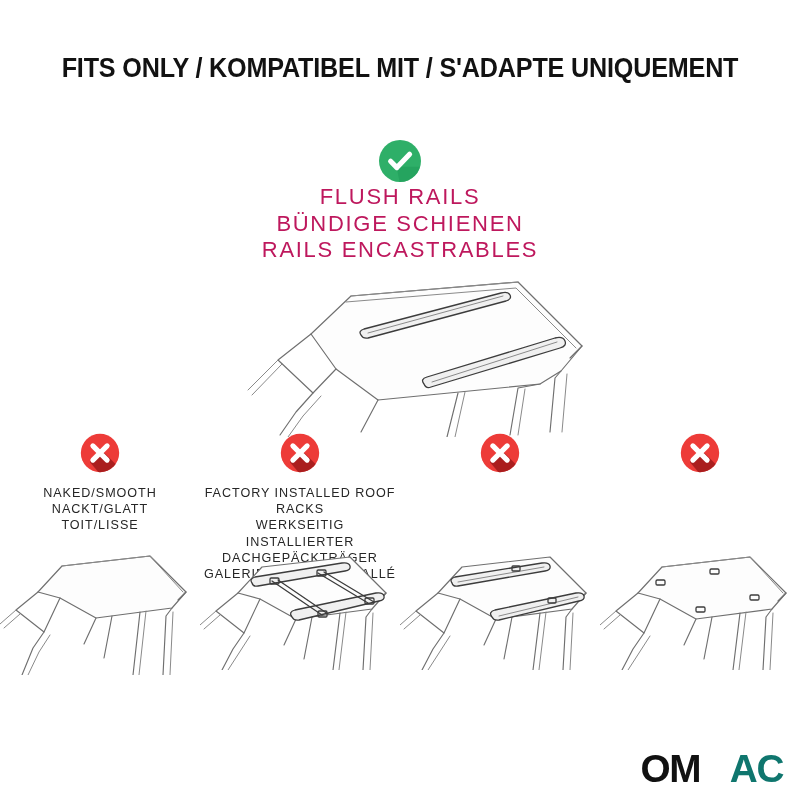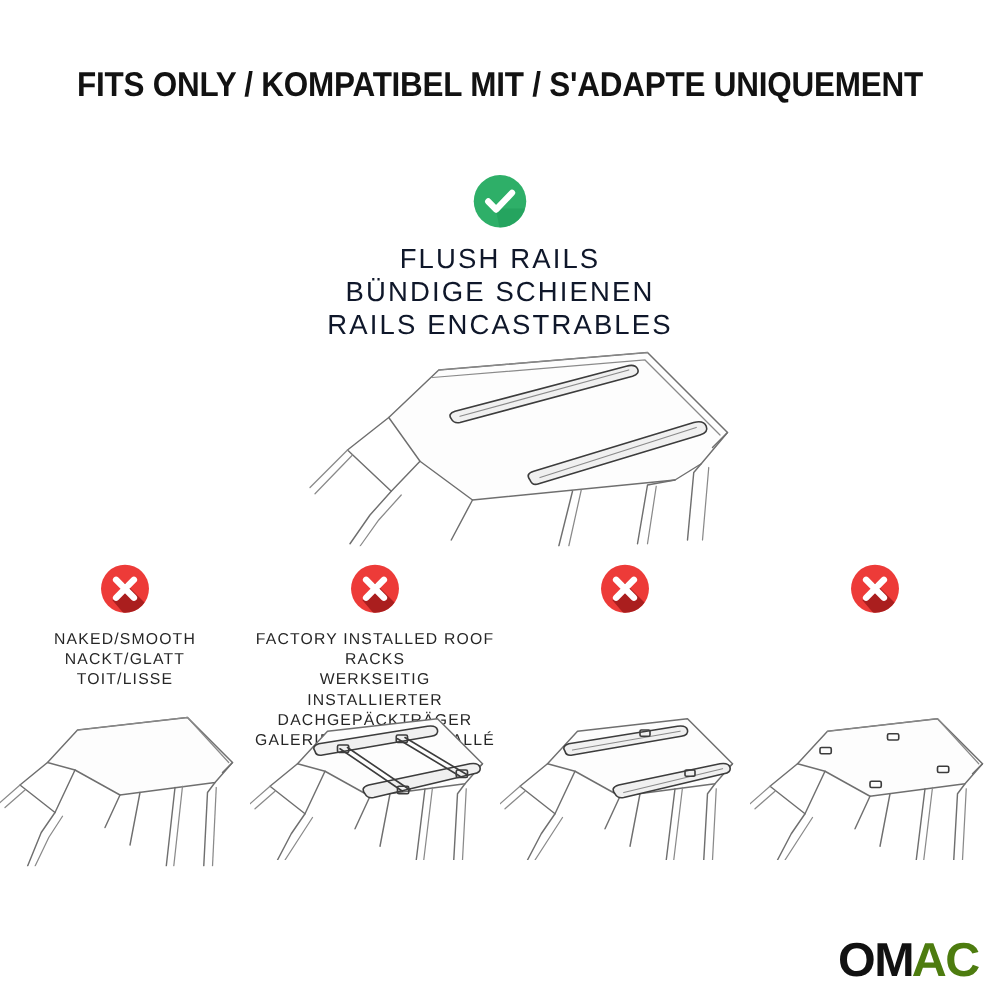--- a/index.html
+++ b/index.html
@@ -39,40 +39,39 @@
     top: 138px;
     left: 0;
     width: 800px;
     text-align: center;
   }
   .status-icon {
     display: block;
     margin: 0 auto;
   }
   #hero-caption {
-    margin-top: 10px;
-    color: #0f172a;
+    color: #be185d;
     font-size: 22px;
     font-weight: 400;
     letter-spacing: 1.7px;
     line-height: 26.5px;
     white-space: pre-line;
   }
   #hero-illustration {
     position: absolute;
     top: 272px;
     left: 218px;
     width: 380px;
     height: 165px;
   }
 
   
   #columns {
     position: absolute;
-    top: 450px;
+    top: 432px;
     left: 0;
     width: 800px;
     display: flex;
     align-items: flex-start;
   }
   .col {
     flex: 0 0 200px;
     width: 200px;
     text-align: center;
     position: relative;
@@ -109,21 +108,21 @@
   }
   .logo-part {
     font-family: "Liberation Sans", sans-serif;
     font-weight: 700;
     font-size: 38px;
     line-height: 38px;
     letter-spacing: -1.2px;
     transform: scaleX(1.02);
   }
   #logo-om { color: #111111; }
-  #logo-ac { color: #4d7c0f; }
+  #logo-ac { color: #0f766e; padding-left: 30px; }
 
   .ln { fill: none; stroke: #6f6f6f; stroke-width: 1.15; stroke-linejoin: round; stroke-linecap: round; }
   .ln-thin { fill: none; stroke: #8a8a8a; stroke-width: 1; stroke-linecap: round; }
   .ln-dark { fill: none; stroke: #3c3c3c; stroke-width: 1.3; stroke-linejoin: round; stroke-linecap: round; }
   .fillpanel { fill: #fdfdfd; }
   .railfill { fill: #f0f0f0; }
 </style>
 </head>
 <body>
 

